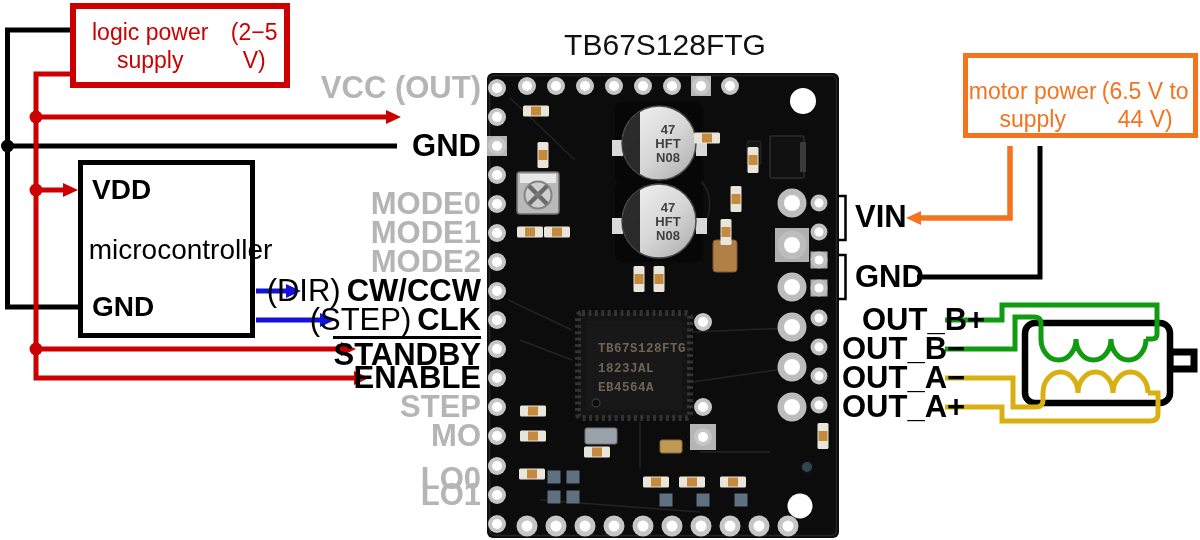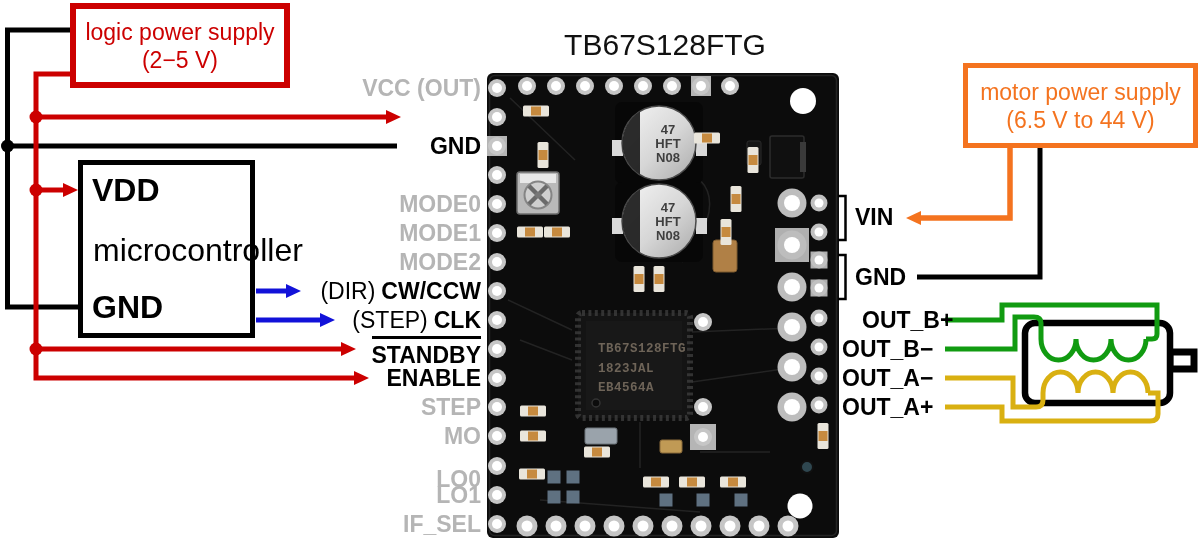--- a/index.html
+++ b/index.html
@@ -1,34 +1,34 @@
 <!DOCTYPE html>
 <html><head>
 <meta charset="utf-8">
 <style>
   html,body{margin:0;padding:0;background:#fff;}
   .stage{position:relative;width:1200px;height:540px;background:#fff;overflow:hidden;
          font-family:"Liberation Sans",sans-serif;}
   .stage svg{position:absolute;left:0;top:0;}
   .lbl{position:absolute;white-space:pre;}
   .title{left:460px;top:28px;width:410px;text-align:center;font-size:30px;line-height:34px;color:#111;}
-  .pin{position:absolute;font-size:23px;font-weight:bold;line-height:26px;height:26px;white-space:pre;}
+  .pin{position:absolute;font-size:31px;font-weight:bold;line-height:26px;height:26px;white-space:pre;}
   .pl{left:180px;width:301px;text-align:right;}
   .gray{color:#b5b5b5;}
   .blk{color:#000;}
   .prefix{font-weight:normal;margin-right:6px;}
   .ovl{display:inline-block;border-top:3px solid #000;padding-top:4px;line-height:24px;}
-  .box{position:absolute;box-sizing:border-box;display:flex;flex-direction:column;justify-content:center;
+  .box{position:absolute;box-sizing:border-box;display:flex;flex-direction:row;justify-content:center;
        align-items:center;text-align:center;background:#fff;}
   .logicBox{left:70px;top:3px;width:220px;height:85px;border:6px solid #cc0000;color:#cc0000;
             font-size:23px;line-height:28px;}
-  .motorBox{left:963px;top:63px;width:235px;height:85px;border:5px solid #f4731f;color:#f4731f;
-            font-size:23px;line-height:28px;}
+  .motorBox{left:963px;top:53px;width:235px;height:85px;border:5px solid #f4731f;color:#f4731f;
+            font-size:23px;line-height:28px;align-items:flex-end;}
   .mcuBox{left:78px;top:160px;width:177px;height:178px;border:5px solid #000;}
-  .mcuTxt{position:absolute;font-size:32px;line-height:26px;color:#000;}
+  .mcuTxt{position:absolute;font-size:28px;line-height:26px;color:#000;}
 </style>
 </head>
 <body>
 
 <div class="stage">
 
 <svg width="1200" height="540" viewBox="0 0 1200 540">
   <defs>
     <linearGradient id="capGrad" x1="0" y1="0" x2="1" y2="1">
       <stop offset="0" stop-color="#f5f5f5"></stop>
@@ -281,37 +281,36 @@
   <div>(2−5 V)</div>
 </div>
 
 <div class="box motorBox">
   <div>motor power supply</div>
   <div>(6.5 V to 44 V)</div>
 </div>
 
 <div class="box mcuBox"></div>
 <div class="mcuTxt" style="left:92px;top:177px;font-weight:bold;">VDD</div>
-<div class="mcuTxt" style="left:78px;top:237px;width:205px;text-align:center;padding-left:15px;">microcontroller</div>
+<div class="mcuTxt" style="left:78px;top:237px;width:205px;text-align:center;">microcontroller</div>
 <div class="mcuTxt" style="left:92px;top:294px;font-weight:bold;">GND</div>
 
 <div class="pin pl gray" style="top:75px">VCC (OUT)</div>
 <div class="pin pl blk" style="top:133px">GND</div>
 <div class="pin pl gray" style="top:191px">MODE0</div>
 <div class="pin pl gray" style="top:220px">MODE1</div>
 <div class="pin pl gray" style="top:249px">MODE2</div>
 <div class="pin pl blk" style="top:278px"><span class="prefix">(DIR)</span><span>CW/CCW</span></div>
 <div class="pin pl blk" style="top:307px"><span class="prefix">(STEP)</span><span>CLK</span></div>
 <div class="pin pl blk" style="top:336px"><span class="ovl">STANDBY</span></div>
 <div class="pin pl blk" style="top:365px">ENABLE</div>
 <div class="pin pl gray" style="top:394px">STEP</div>
 <div class="pin pl gray" style="top:423px">MO</div>
 <div class="pin pl gray" style="top:466px">LO0</div>
 <div class="pin pl gray" style="top:482px">LO1</div>
-<div class="pin pl gray" style="top:511px">IF_SEL</div>
 
 <div class="pin blk" style="left:855px;top:204px">VIN</div>
 <div class="pin blk" style="left:855px;top:264px">GND</div>
 <div class="pin blk" style="left:862px;top:307px">OUT_B+</div>
 <div class="pin blk" style="left:842px;top:336px">OUT_B−</div>
 <div class="pin blk" style="left:842px;top:365px">OUT_A−</div>
 <div class="pin blk" style="left:842px;top:394px">OUT_A+</div>
 
 </div>
 

